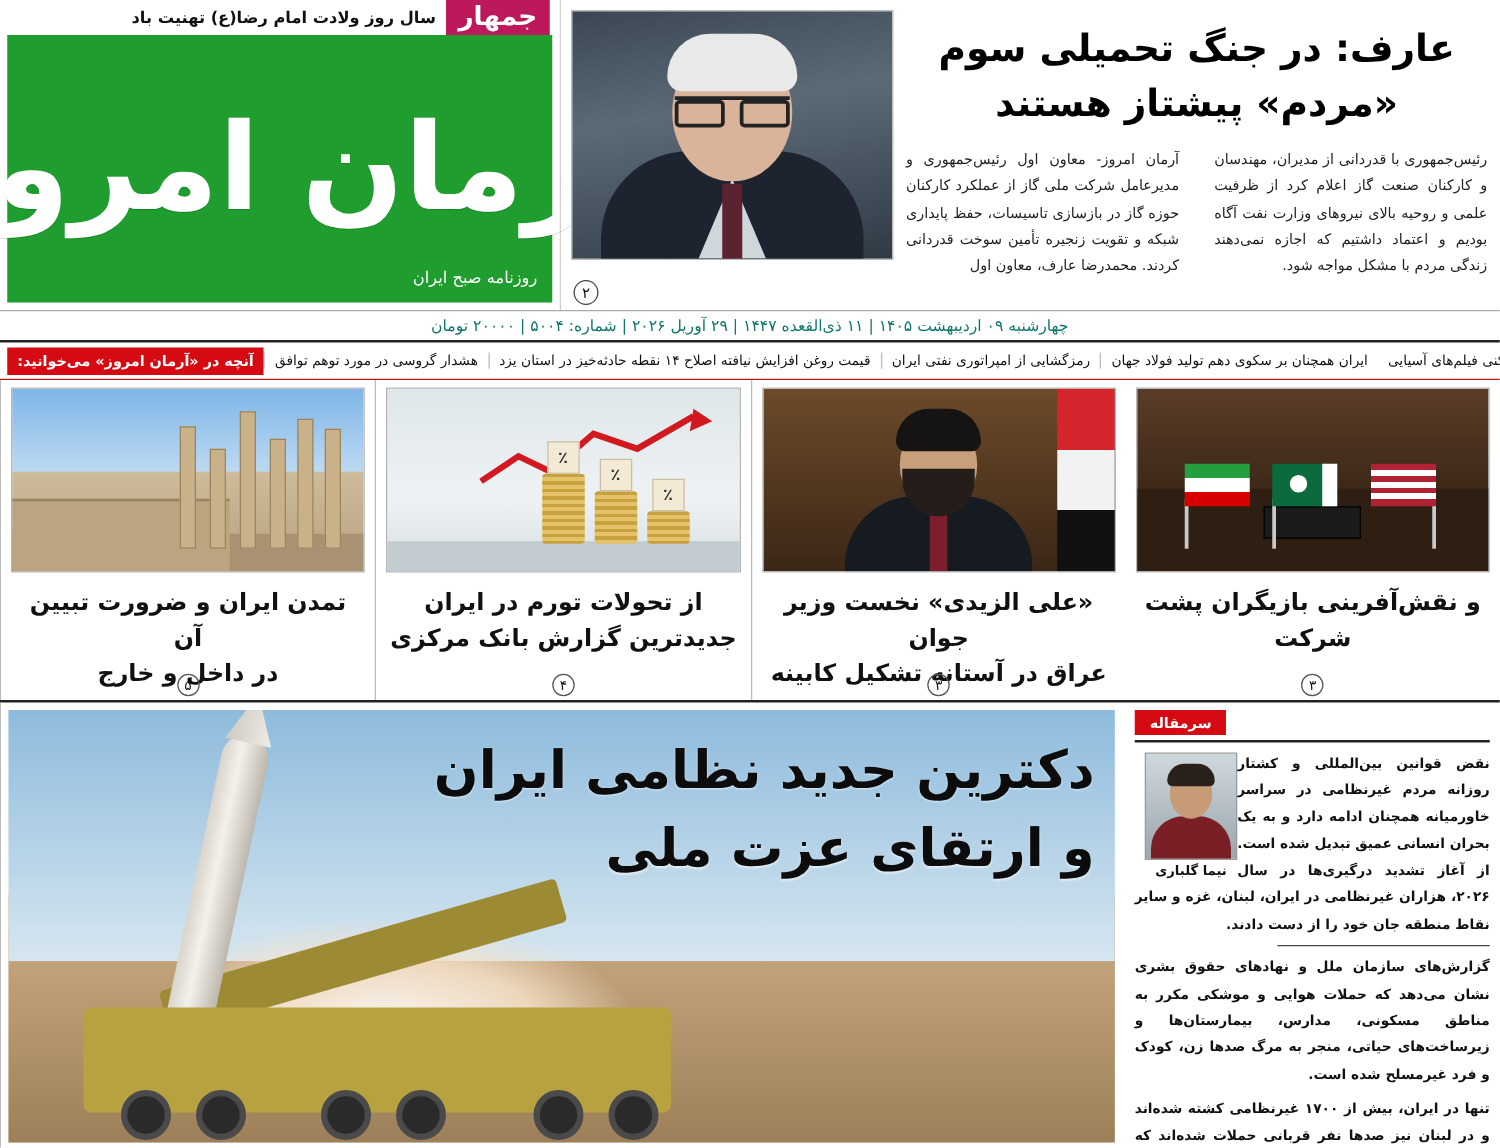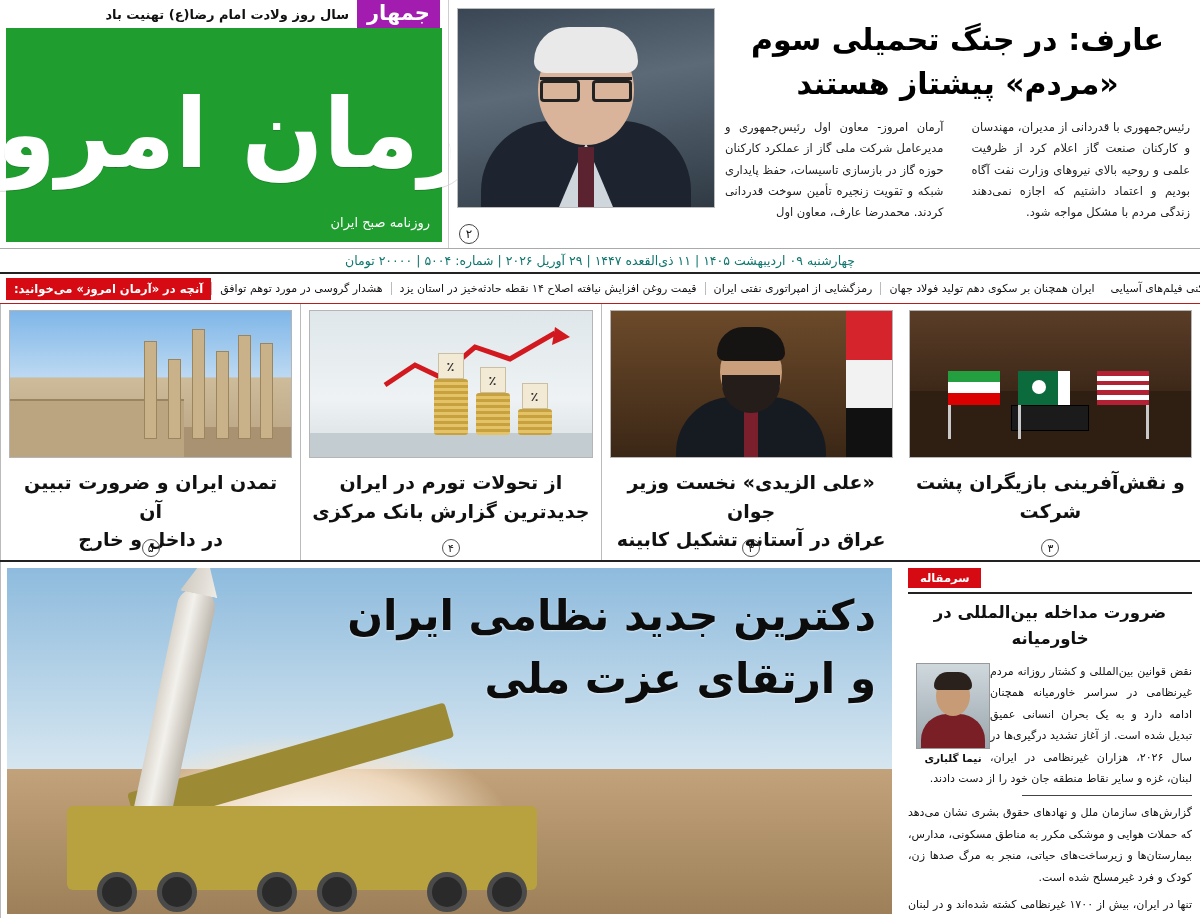--- a/index.html
+++ b/index.html
@@ -20,21 +20,21 @@
   }
   .logo-block {
     width: 448px; background: #ffffff; position: relative;
     display: flex; flex-direction: column;
   }
   .logo-top-line {
     height: 28px; display: flex; align-items: center; justify-content: flex-start;
     padding: 0 8px; gap: 8px;
   }
   .jahar {
-    background: #a21caf; color: #fff; font-weight: bold; font-size: 21px;
+    background: #be185d; color: #fff; font-weight: bold; font-size: 21px;
     padding: 2px 10px 4px 10px; letter-spacing: 2px;
   }
   .ramadan-text { font-size: 13px; color: #111; font-weight: bold; }
   .green-box {
     margin: 0 6px 6px 6px;
     background: #1f9d2f;
     flex: 1;
     position: relative;
     display: flex; align-items: center; justify-content: center;
   }
@@ -191,21 +191,21 @@
     text-shadow: 0 1px 2px rgba(255,255,255,.6);
   }
 
   .bottom-side { width: 300px; padding: 6px 8px 4px 8px; position: relative; }
   .sermaghale-tag {
     background: #d60a12; color: #fff; font-size: 11.5px; font-weight: bold;
     padding: 3px 12px; display: inline-block; float: left; margin-bottom: 4px;
   }
   .side-sep { clear: both; border-top: 2px solid #222; margin-bottom: 6px; }
   .side-title { font-size: 16.5px; font-weight: bold; text-align: center; line-height: 1.6; margin-bottom: 8px; }
-  .side-body { font-size: 11px; line-height: 1.95; text-align: justify; }
+  .side-body { font-size: 11px; line-height: 1.95; text-align: justify; font-weight: bold; }
   .author-box { float: left; width: 74px; margin: 2px 0 4px 8px; text-align: center; }
   .author-photo { width: 74px; height: 86px; border: 1px solid #999; background: linear-gradient(180deg,#cfd8dd 0%, #9aa6ad 100%); position: relative; overflow: hidden; }
   .author-photo .a-head { position:absolute; left:50%; transform:translateX(-50%); top: 12px; width: 34px; height: 40px; border-radius: 17px/20px; background:#c79b76; }
   .author-photo .a-hair { position:absolute; left:50%; transform:translateX(-50%); top: 8px; width: 38px; height: 18px; border-radius: 19px 19px 6px 6px; background:#2a211c; }
   .author-photo .a-body { position:absolute; left:50%; transform:translateX(-50%); bottom:0; width: 64px; height: 34px; background:#7a1f25; border-radius: 26px 26px 0 0; }
   .author-name { font-size: 10.5px; margin-top: 3px; font-weight: bold; }
   .divider-small { border-top: 1px solid #444; margin: 6px 0 6px 0; width: 60%; }
 </style>
 </head>
 <body>
@@ -365,21 +365,20 @@
       </div>
       <div class="big-headline">
         <div>دکترین جدید نظامی ایران</div>
         <div>و ارتقای عزت ملی</div>
       </div>
     </div>
 
     <div class="bottom-side">
       <span class="sermaghale-tag">سرمقاله</span>
       <div class="side-sep"></div>
-      <div class="side-title">ضرورت مداخله بین‌المللی در خاورمیانه</div>
       <div class="author-box">
         <div class="author-photo">
           <div class="a-body"></div>
           <div class="a-head"></div>
           <div class="a-hair"></div>
         </div>
         <div class="author-name">نیما گلباری</div>
       </div>
       <div class="side-body">نقض قوانین بین‌المللی و کشتار روزانه مردم غیرنظامی در سراسر خاورمیانه همچنان ادامه دارد و به یک بحران انسانی عمیق تبدیل شده است. از آغاز تشدید درگیری‌ها در سال ۲۰۲۶، هزاران غیرنظامی در ایران، لبنان، غزه و سایر نقاط منطقه جان خود را از دست دادند.</div>
       <div class="divider-small"></div>

